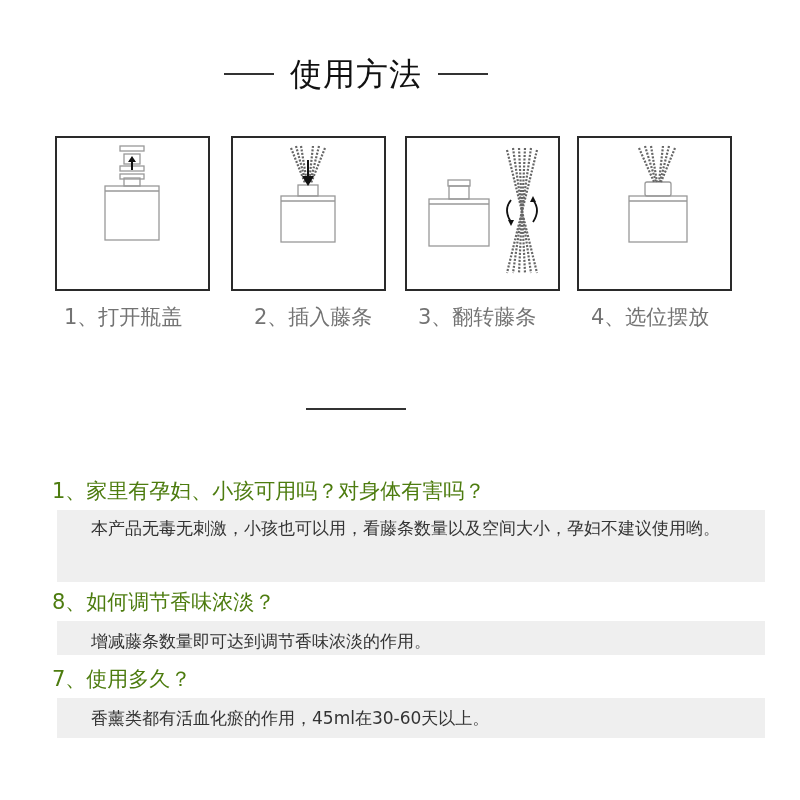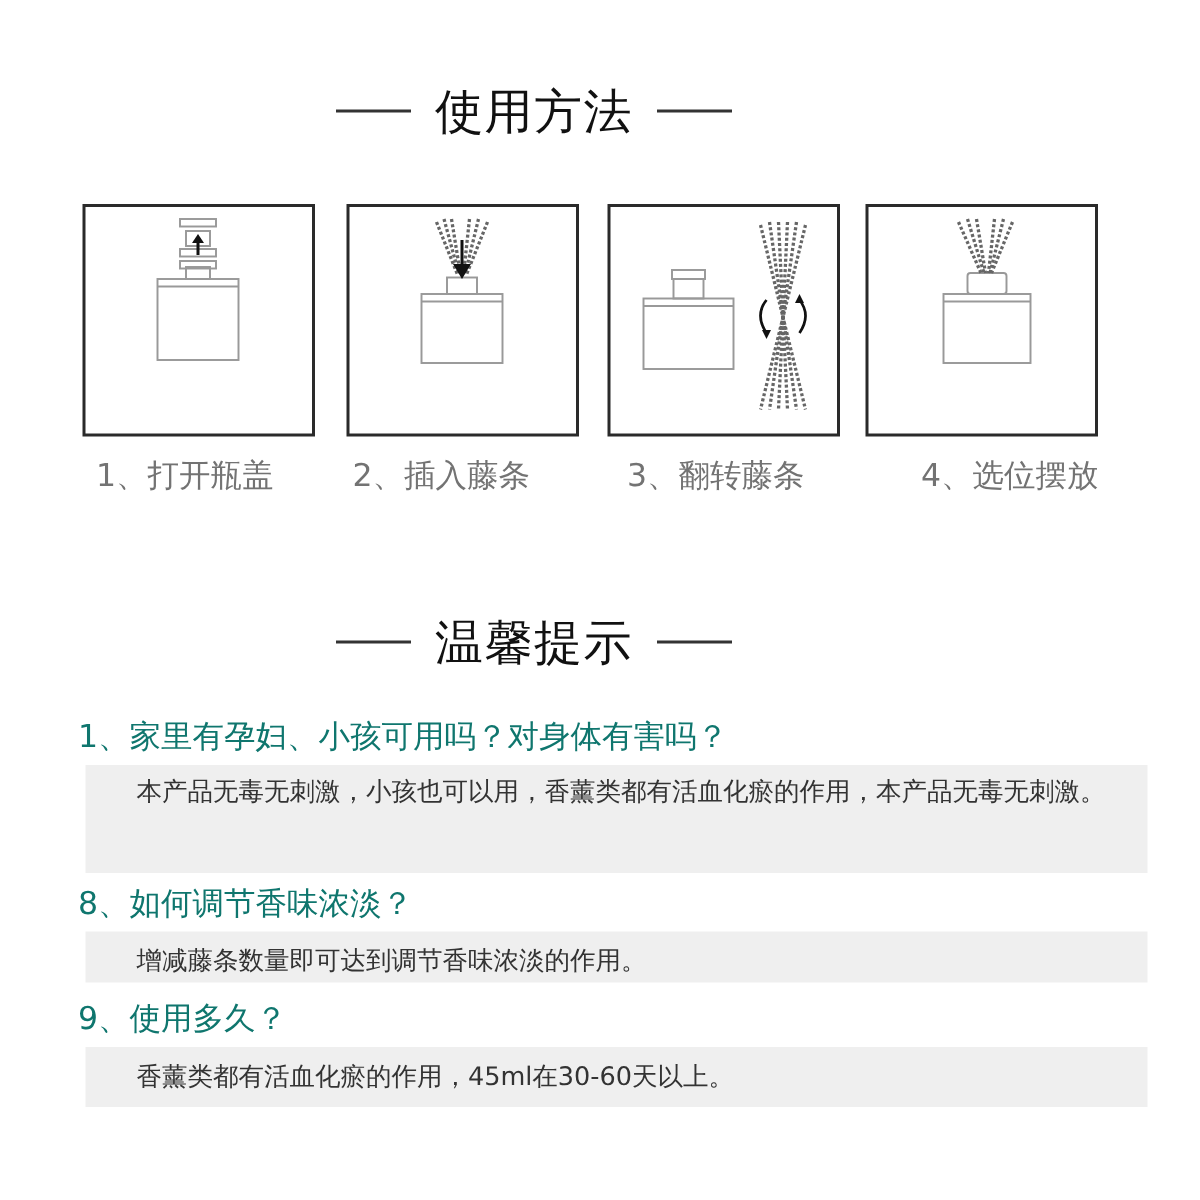--- a/index.html
+++ b/index.html
@@ -5,21 +5,21 @@
   html,body{margin:0;padding:0;background:#ffffff;}
   body{width:800px;height:800px;position:relative;overflow:hidden;
        font-family:"DejaVu Sans","Liberation Sans",sans-serif;color:#111;}
   .section-title{position:absolute;left:0;width:712px;display:flex;justify-content:center;align-items:center;}
   .section-title .rule{width:50px;height:2px;background:#333;}
   .section-title .txt{font-size:32px;color:#111;margin:0 16px;letter-spacing:1px;line-height:40px;}
   .steps{position:absolute;left:55px;top:136px;width:690px;height:158px;}
   .step-box{position:absolute;top:0;width:155px;height:155px;border:2px solid #2a2a2a;box-sizing:border-box;background:#fff;}
   .step-box svg{position:absolute;left:0;top:0;width:151px;height:151px;}
   .step-label{position:absolute;top:302px;font-size:21px;color:#737373;white-space:nowrap;line-height:30px;}
-  .q{position:absolute;left:52px;font-size:21px;color:#0f766e;white-space:nowrap;line-height:30px;}
+  .q{position:absolute;left:52px;font-size:21px;color:#4d7c0f;white-space:nowrap;line-height:30px;}
   .ans{position:absolute;left:57px;width:708px;background:#efefef;box-sizing:border-box;padding:0 0 0 34px;
        font-size:17px;color:#333;line-height:36px;}
 </style>
 </head>
 <body>
 
 <div class="section-title" style="top:54px;">
   <span class="rule"></span>
   <span class="txt">使用方法</span>
   <span class="rule"></span>
@@ -101,30 +101,29 @@
         <line x1="72" y1="8" x2="78" y2="44"></line>
         <line x1="84" y1="8" x2="80" y2="44"></line>
         <line x1="90" y1="8" x2="81" y2="44"></line>
         <line x1="96" y1="10" x2="82" y2="44"></line>
       </g>
     </svg>
   </div>
 </div>
 
 <div class="step-label" style="left:64px;">1、打开瓶盖</div>
-<div class="step-label" style="left:235px;">2、插入藤条</div>
+<div class="step-label" style="left:254px;">2、插入藤条</div>
 <div class="step-label" style="left:418px;text-align:center;">3、翻转藤条</div>
-<div class="step-label" style="left:591px;margin-left:23px;">4、选位摆放</div>
+<div class="step-label" style="left:591px;">4、选位摆放</div>
 
 <div class="section-title" style="top:408px;">
   <span class="rule"></span>
-  <span class="txt">温馨提示</span>
   <span class="rule"></span>
 </div>
 
 <div class="q" style="top:476px;">1、家里有孕妇、小孩可用吗？对身体有害吗？</div>
-<div class="ans" style="top:510px;height:72px;padding-right:22px;">本产品无毒无刺激，小孩也可以用，香薰类都有活血化瘀的作用，本产品无毒无刺激。</div>
+<div class="ans" style="top:510px;height:72px;padding-right:22px;">本产品无毒无刺激，小孩也可以用，看藤条数量以及空间大小，孕妇不建议使用哟。</div>
 
 <div class="q" style="top:587px;">8、如何调节香味浓淡？</div>
 <div class="ans" style="top:621px;height:34px;line-height:40px;">增减藤条数量即可达到调节香味浓淡的作用。</div>
 
-<div class="q" style="top:664px;">9、使用多久？</div>
+<div class="q" style="top:664px;">7、使用多久？</div>
 <div class="ans" style="top:698px;height:40px;line-height:40px;">香薰类都有活血化瘀的作用，45ml在30-60天以上。</div>
 
 </body></html>

